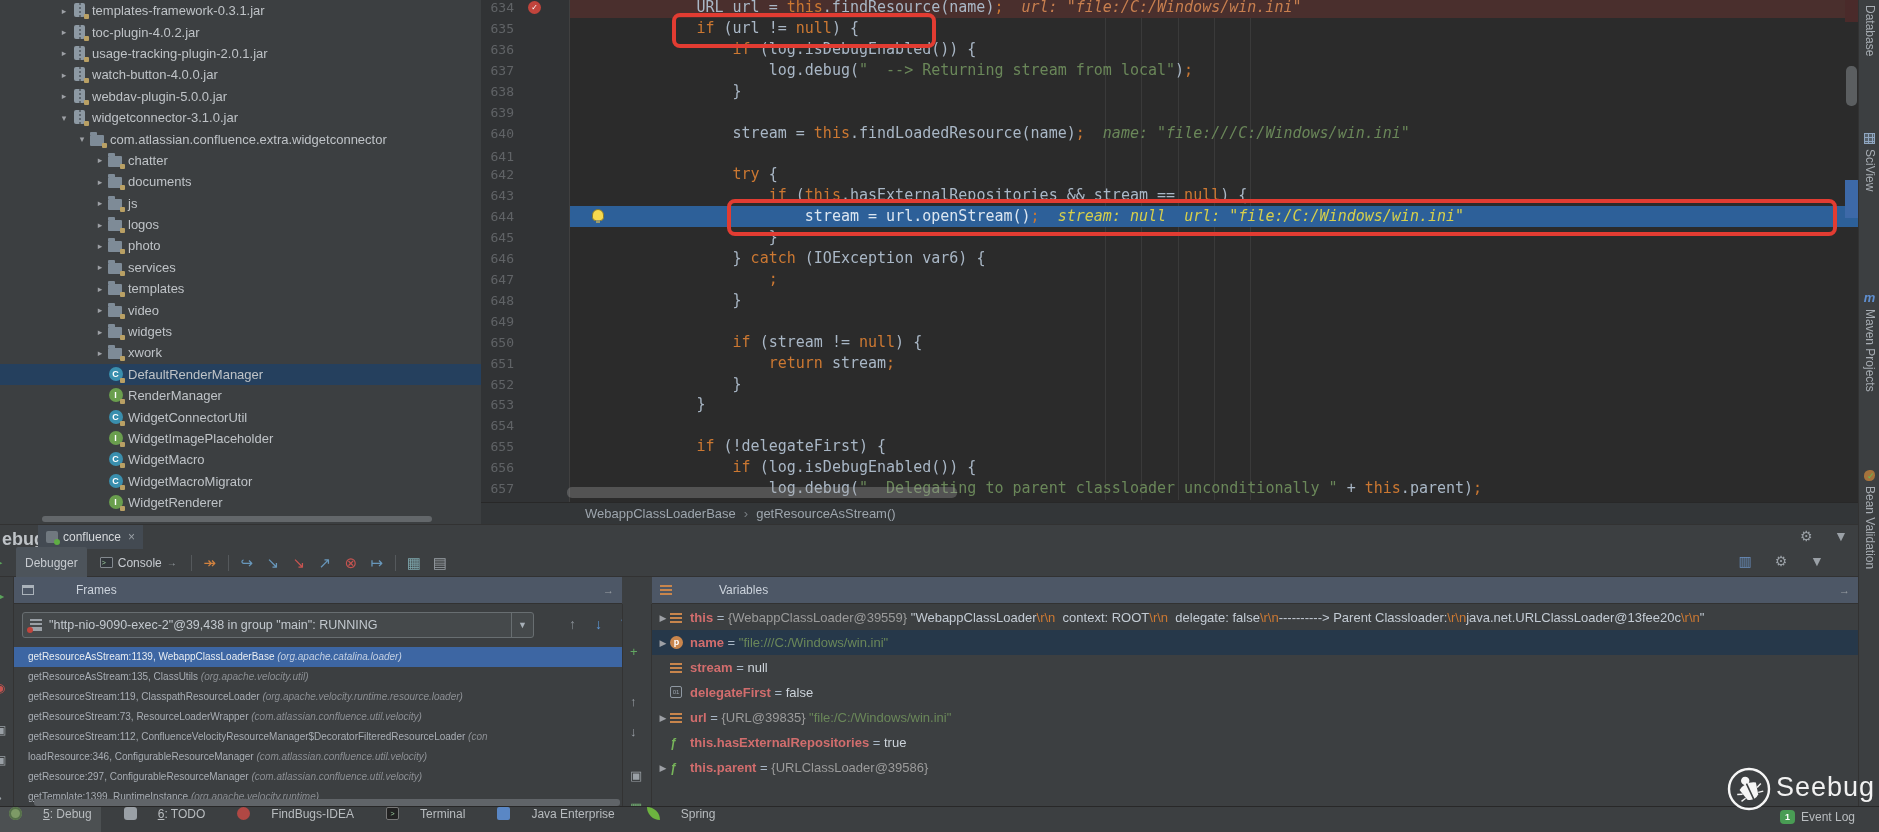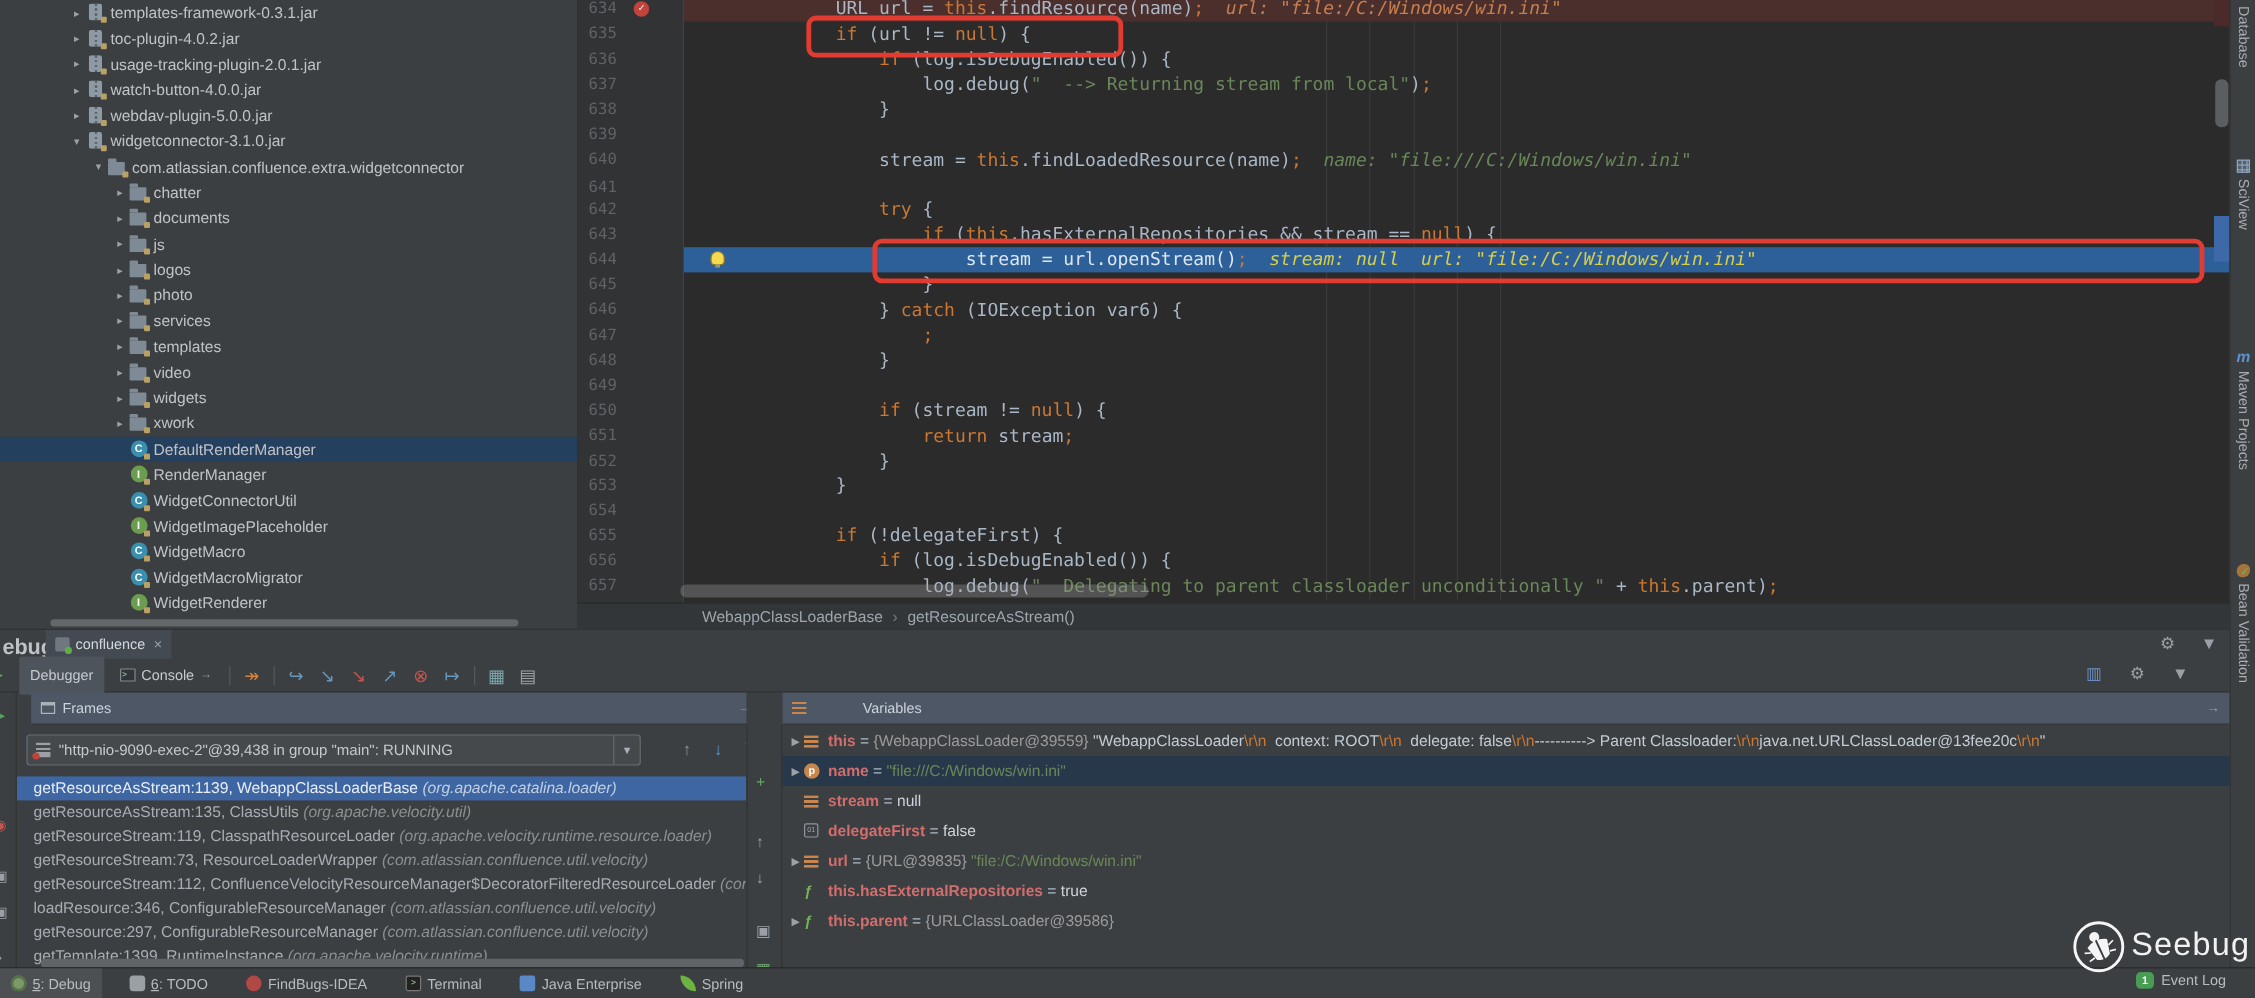--- a/index.html
+++ b/index.html
@@ -80,21 +80,21 @@
   .hdr-ic-bars { width:12px; height:10px; margin:0 6px 0 8px; background:linear-gradient(to bottom,#c8854c 0 2px, transparent 2px 4px, #c8854c 4px 6px, transparent 6px 8px, #c8854c 8px 10px); }
   .hdr-ic-frame { width:12px; height:10px; margin:0 6px 0 8px; border:1px solid #aab2ba; border-top:3px solid #aab2ba; }
   .pin { position:absolute; right:8px; color:#9aa0a6; font-size:11px; }
   
   #frames-pane { left:14px; top:0; width:608px; height:230px; overflow:hidden; }
   #thread-combo { left:8px; top:35px; width:512px; height:26px; background:#45494b; border:1px solid #686e71; border-radius:3px; display:flex; align-items:center; color:#c3c9cf; font-size:12.5px; }
   .thr-ico { width:12px; height:12px; margin:0 7px; background:linear-gradient(to bottom,#9aa0a6 0 2px, transparent 2px 4px, #9aa0a6 4px 6px, transparent 6px 8px, #9aa0a6 8px 10px); position:relative; }
   .thr-ico:after { content:""; position:absolute; left:-3px; bottom:-2px; width:6px; height:6px; border-radius:50%; background:#c1443c; }
   #combo-arrow { margin-left:auto; width:22px; height:24px; border-left:1px solid #686e71; color:#a8b0b8; font-size:9px; display:flex; align-items:center; justify-content:center; }
   .fr-nav { position:absolute; top:39px; font-size:14px; }
-  .frame-row { position:absolute; left:0; width:608px; height:20px; line-height:20px; white-space:nowrap; overflow:hidden; padding-left:14px; font-size:13px; color:#a8adb4; cursor:pointer; }
+  .frame-row { position:absolute; left:0; width:608px; height:20px; line-height:20px; white-space:nowrap; overflow:hidden; padding-left:14px; font-size:10px; color:#a8adb4; cursor:pointer; }
   .frame-row.sel { background:#3d66a3; color:#e8edf2; }
   .fr-l { font-style:italic; color:#8c8f94; }
   .frame-row.sel .fr-l { color:#c2cfe2; }
   #fr-hthumb { left:20px; top:222px; width:586px; height:7px; background:#606468; border-radius:3px; }
   
   #vars-strip { left:622px; top:27px; width:30px; height:203px; border-left:1px solid #333; border-right:1px solid #333; }
   .strip-ic { position:absolute; left:7px; font-size:13px; color:#9aa0a6; }
   
   #vars-pane { left:652px; top:0; width:1206px; height:230px; overflow:hidden; }
   .var-row { position:absolute; left:0; width:1206px; height:25px; display:flex; align-items:center; white-space:pre; overflow:hidden; font-size:13px; cursor:pointer; }
@@ -102,21 +102,21 @@
   .va { width:14px; flex:0 0 14px; text-align:center; color:#9da0a5; font-size:9px; margin-left:4px; }
   .vi { flex:0 0 16px; height:14px; position:relative; margin-right:4px; }
   .vi-bars { width:12px; height:10px; margin-top:2px; background:linear-gradient(to bottom,#c8854c 0 2px, transparent 2px 4px, #c8854c 4px 6px, transparent 6px 8px, #c8854c 8px 10px); }
   .vi-param { width:13px; height:13px; border-radius:50%; background:#c8854c; color:#fff; font-size:9px; font-weight:bold; text-align:center; line-height:13px; }
   .vi-prim { width:12px; height:12px; border:1px solid #8f98a2; border-radius:2px; color:#9aa3ad; font-size:6px; text-align:center; line-height:10px; }
   .vi-watch { color:#77b55a; font-style:italic; font-size:12px; font-weight:bold; line-height:14px; }
   .vname { color:#d16d6d; font-weight:bold; }
   .s-eq { color:#a9b7c6; } .s-ref { color:#9b9b9b; } .s-wstr { color:#c3cbd4; } .s-esc { color:#cc7832; } .s-val { color:#ccd3da; } .s-vstr { color:#6a8759; }
   
   #status-bar { left:0; top:806px; width:1879px; height:26px; background:#3c3f41; border-top:1px solid #282828; display:flex; align-items:stretch; }
-  .sb-item { display:flex; align-items:center; gap:5px; padding:0 9px; color:#b8bcbf; font-size:12px; cursor:pointer; }
+  .sb-item { display:flex; align-items:flex-start; gap:21px; padding:0 9px; color:#b8bcbf; font-size:12px; cursor:pointer; }
   .sb-item.sel { background:#4c5052; }
   .sb-ico { width:13px; height:13px; border-radius:50%; }
   .sbi-debug { background:#7d9a66; box-shadow:inset 0 0 0 2px #55704a; }
   .sbi-todo { background:#9aa0a6; border-radius:3px; }
   .sbi-findbugs { background:#b04844; }
   .sbi-terminal { background:#222; border:1px solid #777; border-radius:2px; color:#9fd0a0; font-size:7px; line-height:11px; text-align:center; }
   .sbi-javaee { background:#5a87c5; border-radius:2px; }
   .sbi-spring { background:#6db33f; border-radius:0 100% 0 100%; }
   #event-log { position:absolute; right:24px; top:810px; display:flex; align-items:center; gap:6px; color:#b8bcbf; font-size:12px; cursor:pointer; }
   .bubble { width:15px; height:14px; background:#499c54; border-radius:4px; color:#fff; font-size:9px; font-weight:bold; text-align:center; line-height:14px; }
@@ -509,21 +509,21 @@
   <div id="dbg-main" class="abs">
     <div id="left-strip" class="abs">
         <span class="frag-ic" style="top: 12px; color: rgb(91, 163, 91);">▶</span>
         <span class="frag-ic" style="top: 104px; color: rgb(199, 84, 80);">◉</span>
         <span class="frag-ic" style="top: 146px; color: rgb(154, 160, 166);">▣</span>
         <span class="frag-ic" style="top: 176px; color: rgb(154, 160, 166);">▣</span>
         <span class="frag-ic" style="top: 214px; color: rgb(154, 160, 166);">»</span>
       </div>
 
     <div id="frames-pane" class="abs">
-      <div class="pane-header" style="left:12px; width:608px;">
+      <div class="pane-header" style="left:0; width:608px;gap:36px;">
         <span class="hdr-ic-frame"></span>
         <span>Frames</span>
         <span class="pin">→</span>
       </div>
       <div id="thread-combo" class="abs">
         <span class="thr-ico"></span>
         <span style="overflow:hidden; white-space:nowrap;">"http-nio-9090-exec-2"@39,438 in group "main": RUNNING</span>
         <span id="combo-arrow">▼</span>
       </div>
       <span class="fr-nav abs" style="left:555px; color:#8a9097;">↑</span>

